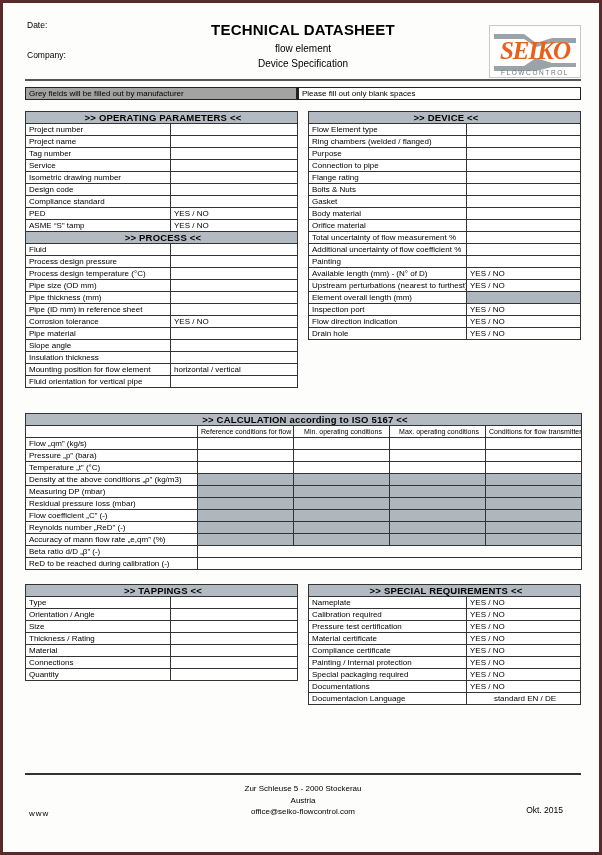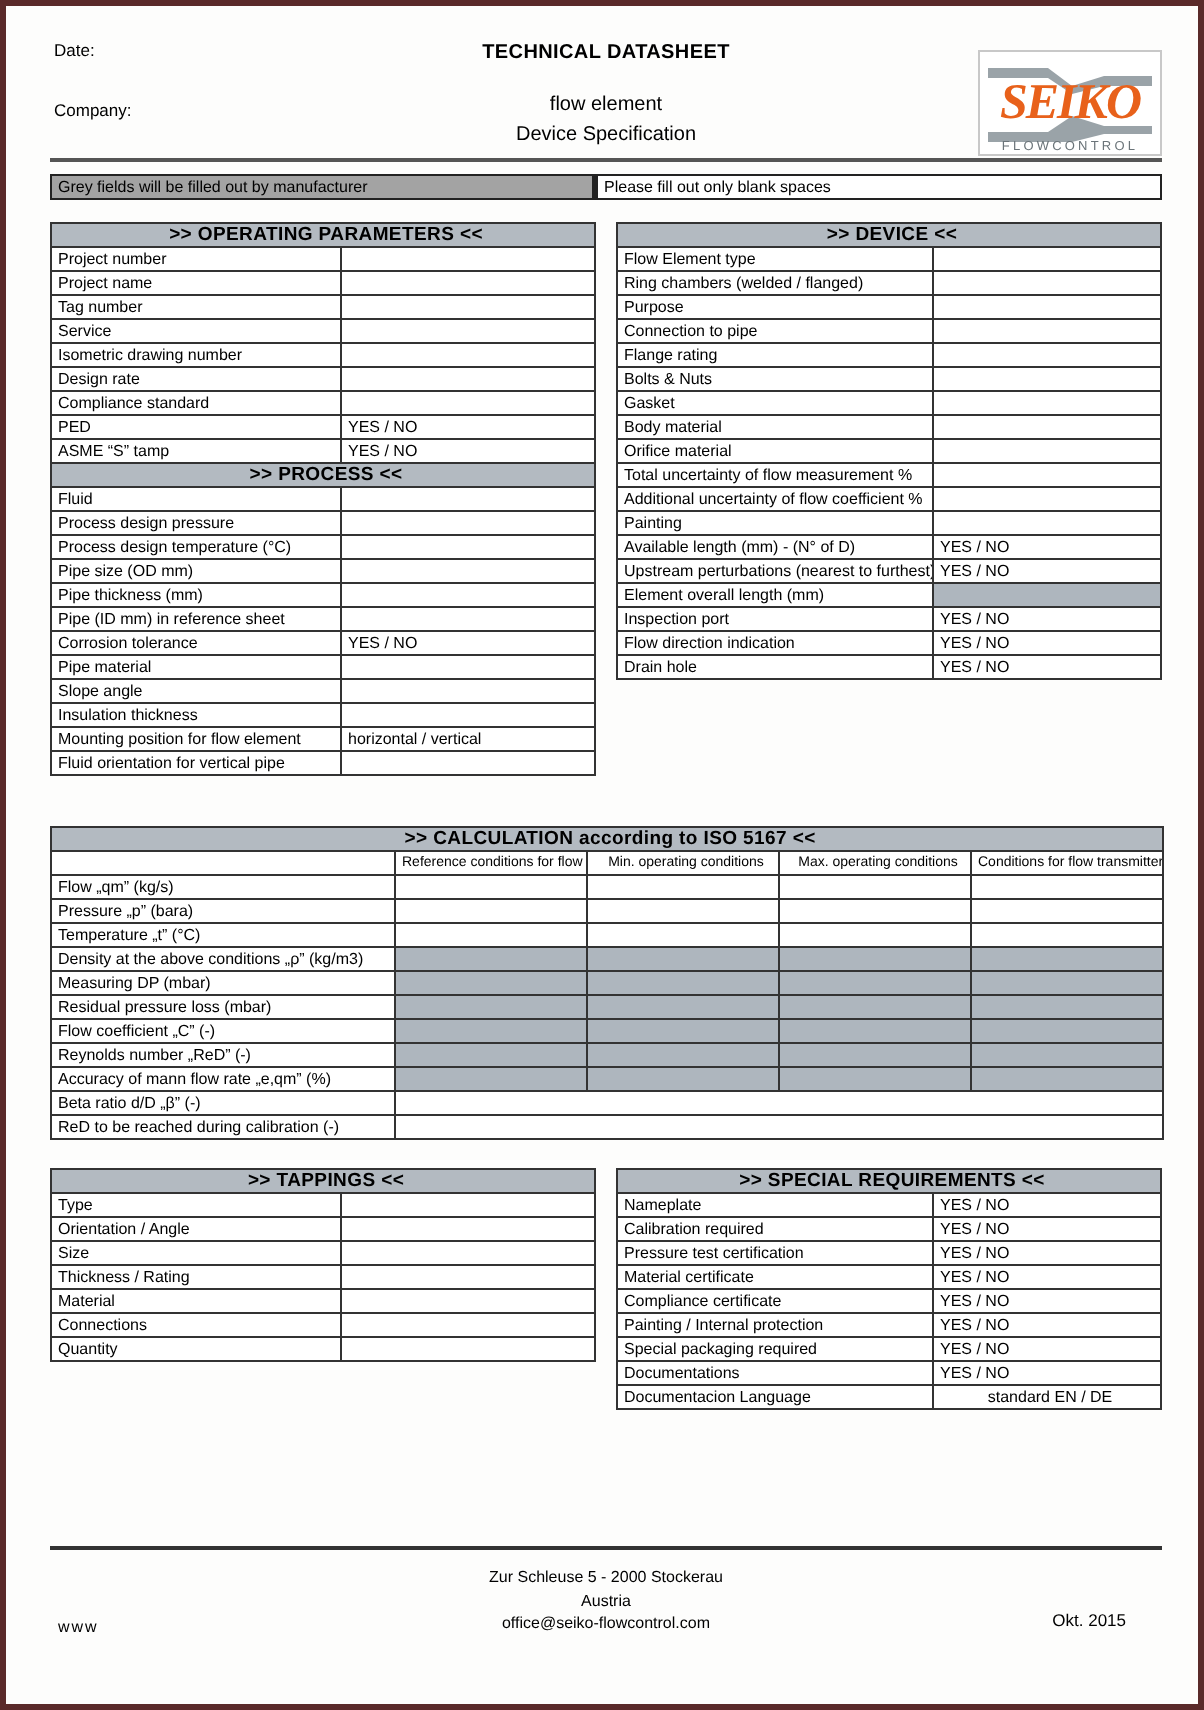--- a/index.html
+++ b/index.html
@@ -35,22 +35,22 @@
     position: absolute; left: 2px; top: 4px;
     font-size: 8.5px;
     line-height: 1;
   }
   .hdr-left .lbl { margin-bottom: 21px; }
   .hdr-center {
     position: absolute; left: 0; right: 0; top: 4px;
     text-align: center;
   }
   .hdr-center .t1 {
-    font-size: 10px; font-weight: bold; letter-spacing: .2px;
-    margin-bottom: 15px;
+    font-size: 15px; font-weight: bold; letter-spacing: .2px;
+    margin-bottom: 5px;
   }
   .hdr-center .t2 { font-size: 10px; margin-bottom: 4px; }
   .hdr-center .t3 { font-size: 10px; }
 
   
   .logo {
     position: absolute; right: 0px; top: 8px;
     width: 92px; height: 53px;
     border: 1px solid #c8c8c8;
     background: #fff;
@@ -225,21 +225,21 @@
           </tr>
           <tr>
             <td class="lab">Service</td>
             <td class="val"></td>
           </tr>
           <tr>
             <td class="lab">Isometric drawing number</td>
             <td class="val"></td>
           </tr>
           <tr>
-            <td class="lab">Design rate</td>
+            <td class="lab">Design code</td>
             <td class="val"></td>
           </tr>
           <tr>
             <td class="lab">Compliance standard</td>
             <td class="val"></td>
           </tr>
           <tr>
             <td class="lab">PED</td>
             <td class="val">YES / NO</td>
           </tr>

